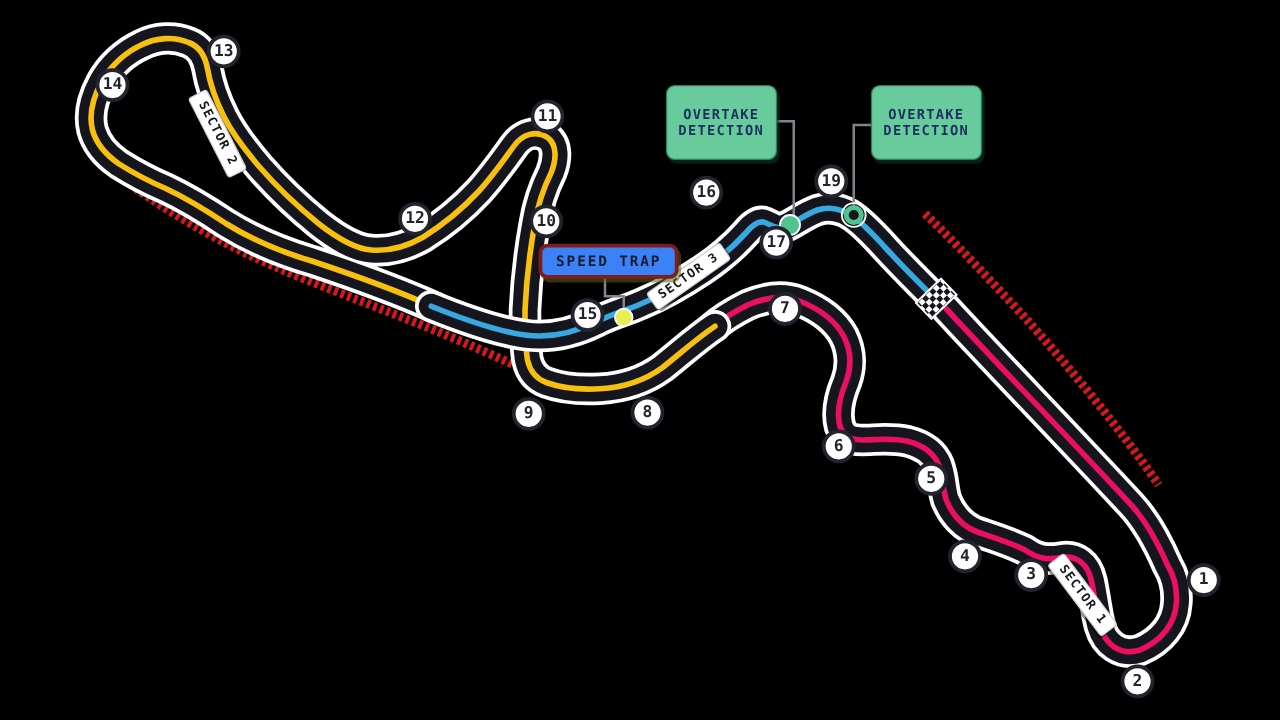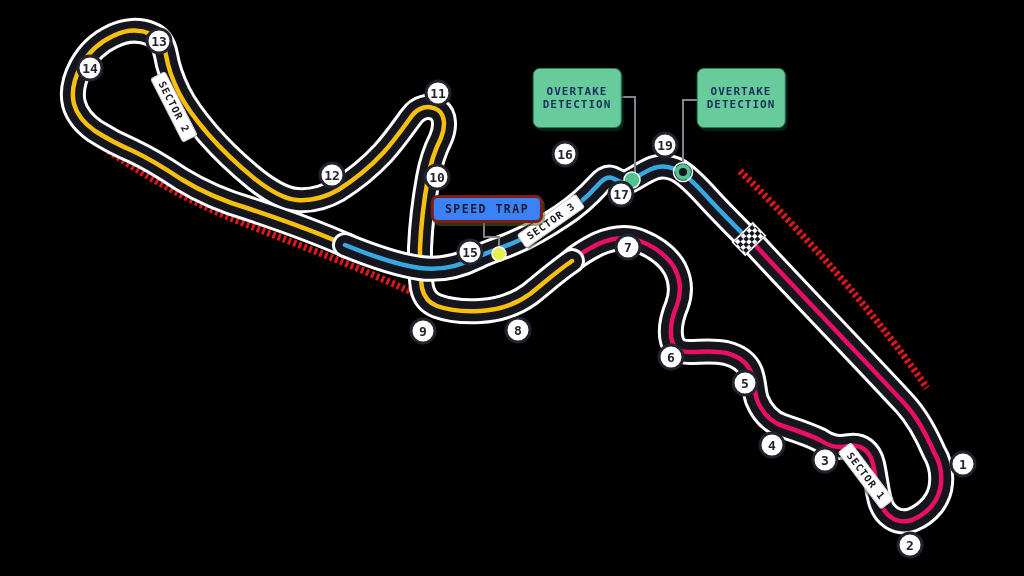--- a/index.html
+++ b/index.html
@@ -92,20 +92,20 @@
   <div class="turn" style="left:825px;top:460px;">3</div>
   <div class="turn" style="left:772px;top:445px;">4</div>
   <div class="turn" style="left:745px;top:383px;">5</div>
   <div class="turn" style="left:671px;top:357px;">6</div>
   <div class="turn" style="left:628px;top:247px;">7</div>
   <div class="turn" style="left:518px;top:330px;">8</div>
   <div class="turn" style="left:423px;top:331px;">9</div>
   <div class="turn" style="left:437px;top:177px;">10</div>
   <div class="turn" style="left:438px;top:93px;">11</div>
   <div class="turn" style="left:332px;top:175px;">12</div>
-  <div class="turn" style="left:159px;top:41px;">13</div>
+  <div class="turn" style="left:179px;top:41px;">13</div>
   <div class="turn" style="left:62px;top:68px;margin-left:28px;">14</div>
   <div class="turn" style="left:452px;top:252px;margin-left:18px;">15</div>
   <div class="turn" style="left:565px;top:154px;">16</div>
   <div class="turn" style="left:621px;top:161px;margin-top:33px;">17</div>
   <div class="turn" style="left:665px;top:145px;">19</div>
 
 </div>
 
 </body></html>

